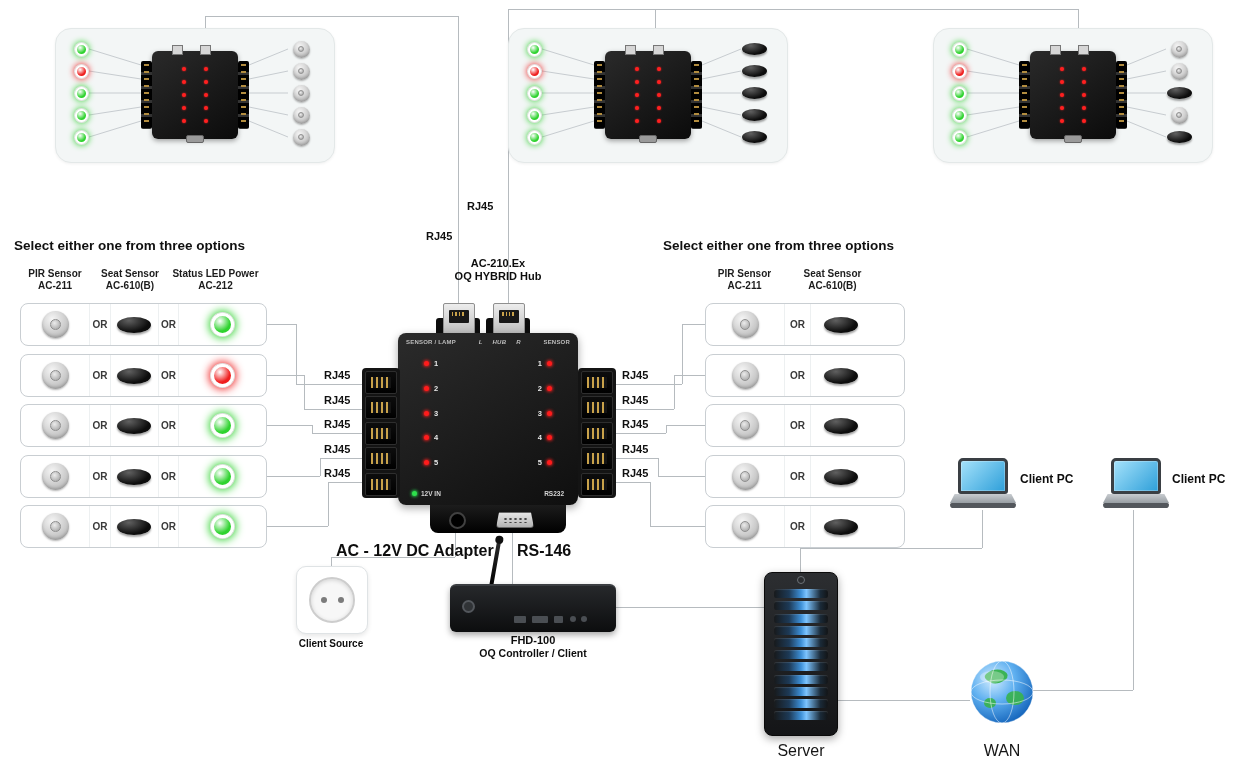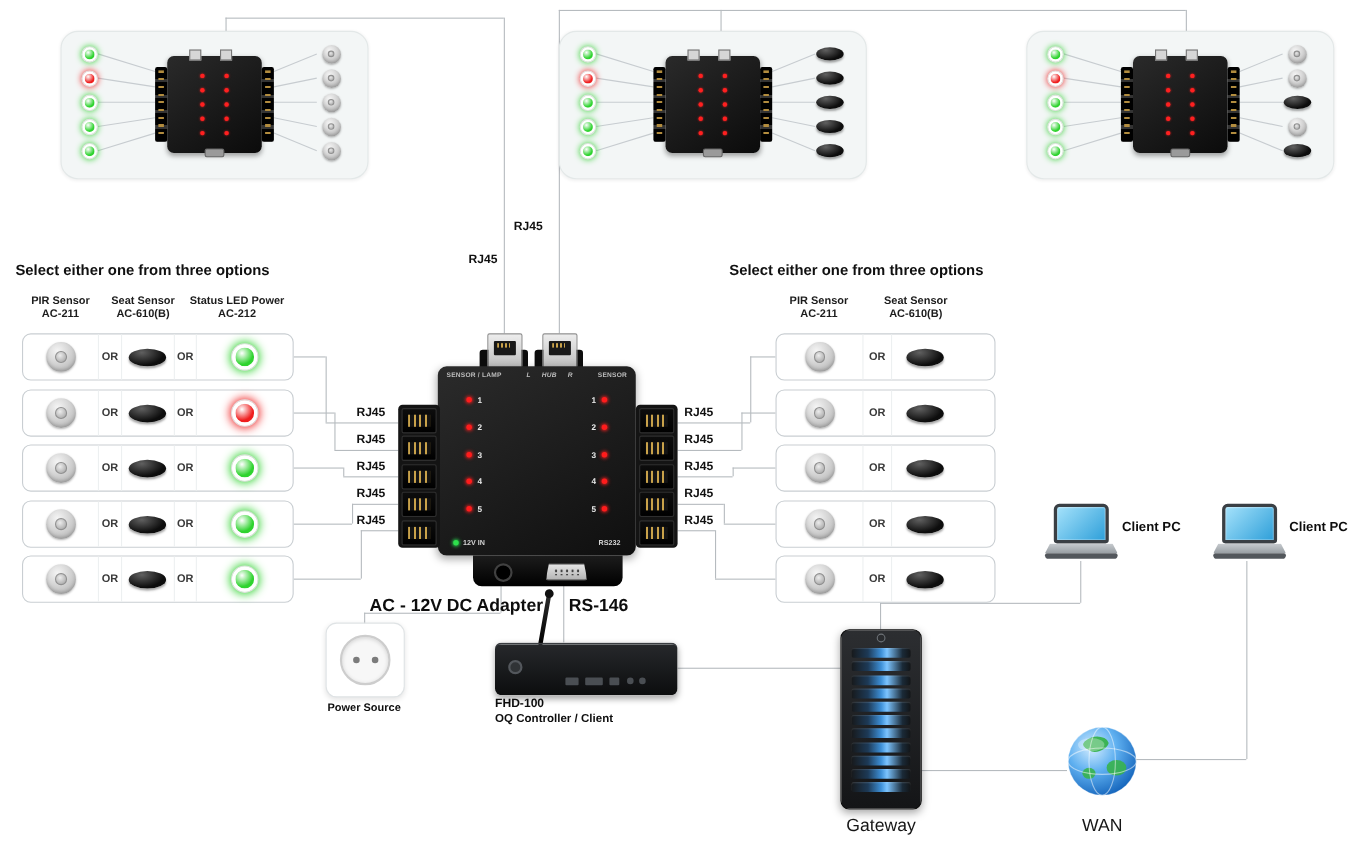--- a/index.html
+++ b/index.html
@@ -98,21 +98,21 @@
   .outlet{width:42px;height:42px;border-radius:50%;background:#f7f7f7;border:2px solid #cdcdcd;
           box-shadow:inset 0 1px 4px rgba(0,0,0,.15);display:flex;align-items:center;justify-content:center;gap:11px;}
   .hole{width:6px;height:6px;border-radius:50%;background:#7b7b7b;}
   .antenna{position:absolute;left:489px;top:540px;width:4px;height:47px;background:linear-gradient(#2c2c2c,#000);
            border-radius:2px;transform:rotate(10deg);transform-origin:bottom center;}
   .antenna::after{content:"";position:absolute;left:-2px;top:-5px;width:8px;height:8px;border-radius:50%;background:#111;}
   .gateway{position:absolute;left:450px;top:584px;width:166px;height:46px;border-radius:6px;
            background:linear-gradient(#26282b,#0c0d0e);box-shadow:0 3px 6px rgba(0,0,0,.35);border-top:2px solid #3b3e42;}
   .gw-lens{position:absolute;left:12px;top:14px;width:9px;height:9px;border-radius:50%;background:#303336;border:2px solid #53575c;}
   .gw-port{position:absolute;background:#4a4e53;border-radius:1px;}
-  .glabel{position:absolute;left:450px;width:166px;font-weight:bold;color:#0d0d0d;}
+  .glabel{position:absolute;left:450px;width:166px;text-align:center;font-weight:bold;color:#0d0d0d;}
   .server{position:absolute;left:764px;top:572px;width:74px;height:164px;border-radius:8px;
           background:linear-gradient(#2c2e31,#141517);border:1px solid #0a0a0a;box-shadow:0 3px 8px rgba(0,0,0,.35);
           padding:0;box-sizing:border-box;}
   .server-top{height:13px;display:flex;align-items:center;justify-content:center;}
   .server-top i{width:6px;height:6px;border-radius:50%;border:1px solid #6d7277;background:#2a2c2f;}
   .slat{height:9px;margin:3.2px 9px;border-radius:2px;box-shadow:inset 0 1px 1px rgba(255,255,255,.12);
         background:linear-gradient(90deg,#17191b 0%,#1d3a57 28%,#3d8fd6 50%,#7cc4ff 60%,#1a2a38 86%,#121416 100%);}
   .big-label{position:absolute;font-size:16px;color:#161616;text-align:center;}
   .laptop{position:absolute;width:66px;height:52px;}
   .lt-screen{position:absolute;left:8px;top:0;width:44px;height:30px;border:3px solid #3a3f44;border-radius:5px 5px 3px 3px;
@@ -528,20 +528,24 @@
         <i class="sensor" data-type="seat"></i>
       </span>
   </div>
 
   <span class="rj45" style="left:620px;top:369px">RJ45</span>
   <span class="rj45" style="left:620px;top:394px">RJ45</span>
   <span class="rj45" style="left:620px;top:418px">RJ45</span>
   <span class="rj45" style="left:620px;top:443px">RJ45</span>
   <span class="rj45" style="left:620px;top:467px">RJ45</span>
 
+  <div class="hub-label">
+    <div>AC-210.Ex</div>
+    <div>OQ HYBRID Hub</div>
+  </div>
   <div class="hub-tab" style="left:436px"></div>
   <div class="hub-tab" style="left:486px"></div>
   <div class="hub-port" style="left:443px"></div>
   <div class="hub-port" style="left:493px"></div>
 
   <div class="hub-body">
     <div class="hub-head">
       <span>SENSOR / LAMP</span>
       <span class="mid">
         <i>L</i>
@@ -632,21 +636,21 @@
 
   <div class="blabel" style="left:336px;top:542px">AC - 12V DC Adapter</div>
   <div class="blabel" style="left:517px;top:542px">RS-146</div>
 
   <div class="power-box">
     <div class="outlet">
       <i class="hole"></i>
         <i class="hole"></i>
     </div>
   </div>
-  <div class="blabel" style="left:296px;top:638px;width:70px;text-align:center;font-size:10px">Power Source</div>
+  <div class="blabel" style="left:296px;top:638px;width:70px;text-align:center;font-size:10px">Client Source</div>
 
   <div class="antenna"></div>
   <div class="gateway">
     <i class="gw-lens"></i>
     <i class="gw-port" style="left:64px;top:30px;width:12px;height:7px"></i>
     <i class="gw-port" style="left:82px;top:30px;width:16px;height:7px"></i>
     <i class="gw-port" style="left:104px;top:30px;width:9px;height:7px"></i>
     <i class="gw-port" style="left:120px;top:30px;width:6px;height:6px;border-radius:50%"></i>
     <i class="gw-port" style="left:131px;top:30px;width:6px;height:6px;border-radius:50%"></i>
   </div>
@@ -662,21 +666,21 @@
     <div class="slat"></div>
     <div class="slat"></div>
     <div class="slat"></div>
     <div class="slat"></div>
     <div class="slat"></div>
     <div class="slat"></div>
     <div class="slat"></div>
     <div class="slat"></div>
     <div class="slat"></div>
   </div>
-  <div class="big-label" style="left:766px;top:742px;width:70px">Gateway</div>
+  <div class="big-label" style="left:766px;top:742px;width:70px">Server</div>
 
   <svg class="globe" width="68" height="68" viewBox="0 0 68 68">
     <defs>
       <radialGradient id="gw" cx="35%" cy="30%" r="80%">
         <stop offset="0%" stop-color="#d3ecff"></stop>
         <stop offset="45%" stop-color="#5fb0f0"></stop>
         <stop offset="100%" stop-color="#0b5bb5"></stop>
       </radialGradient>
     </defs>
     <circle cx="34" cy="34" r="31" fill="url(#gw)"></circle>

